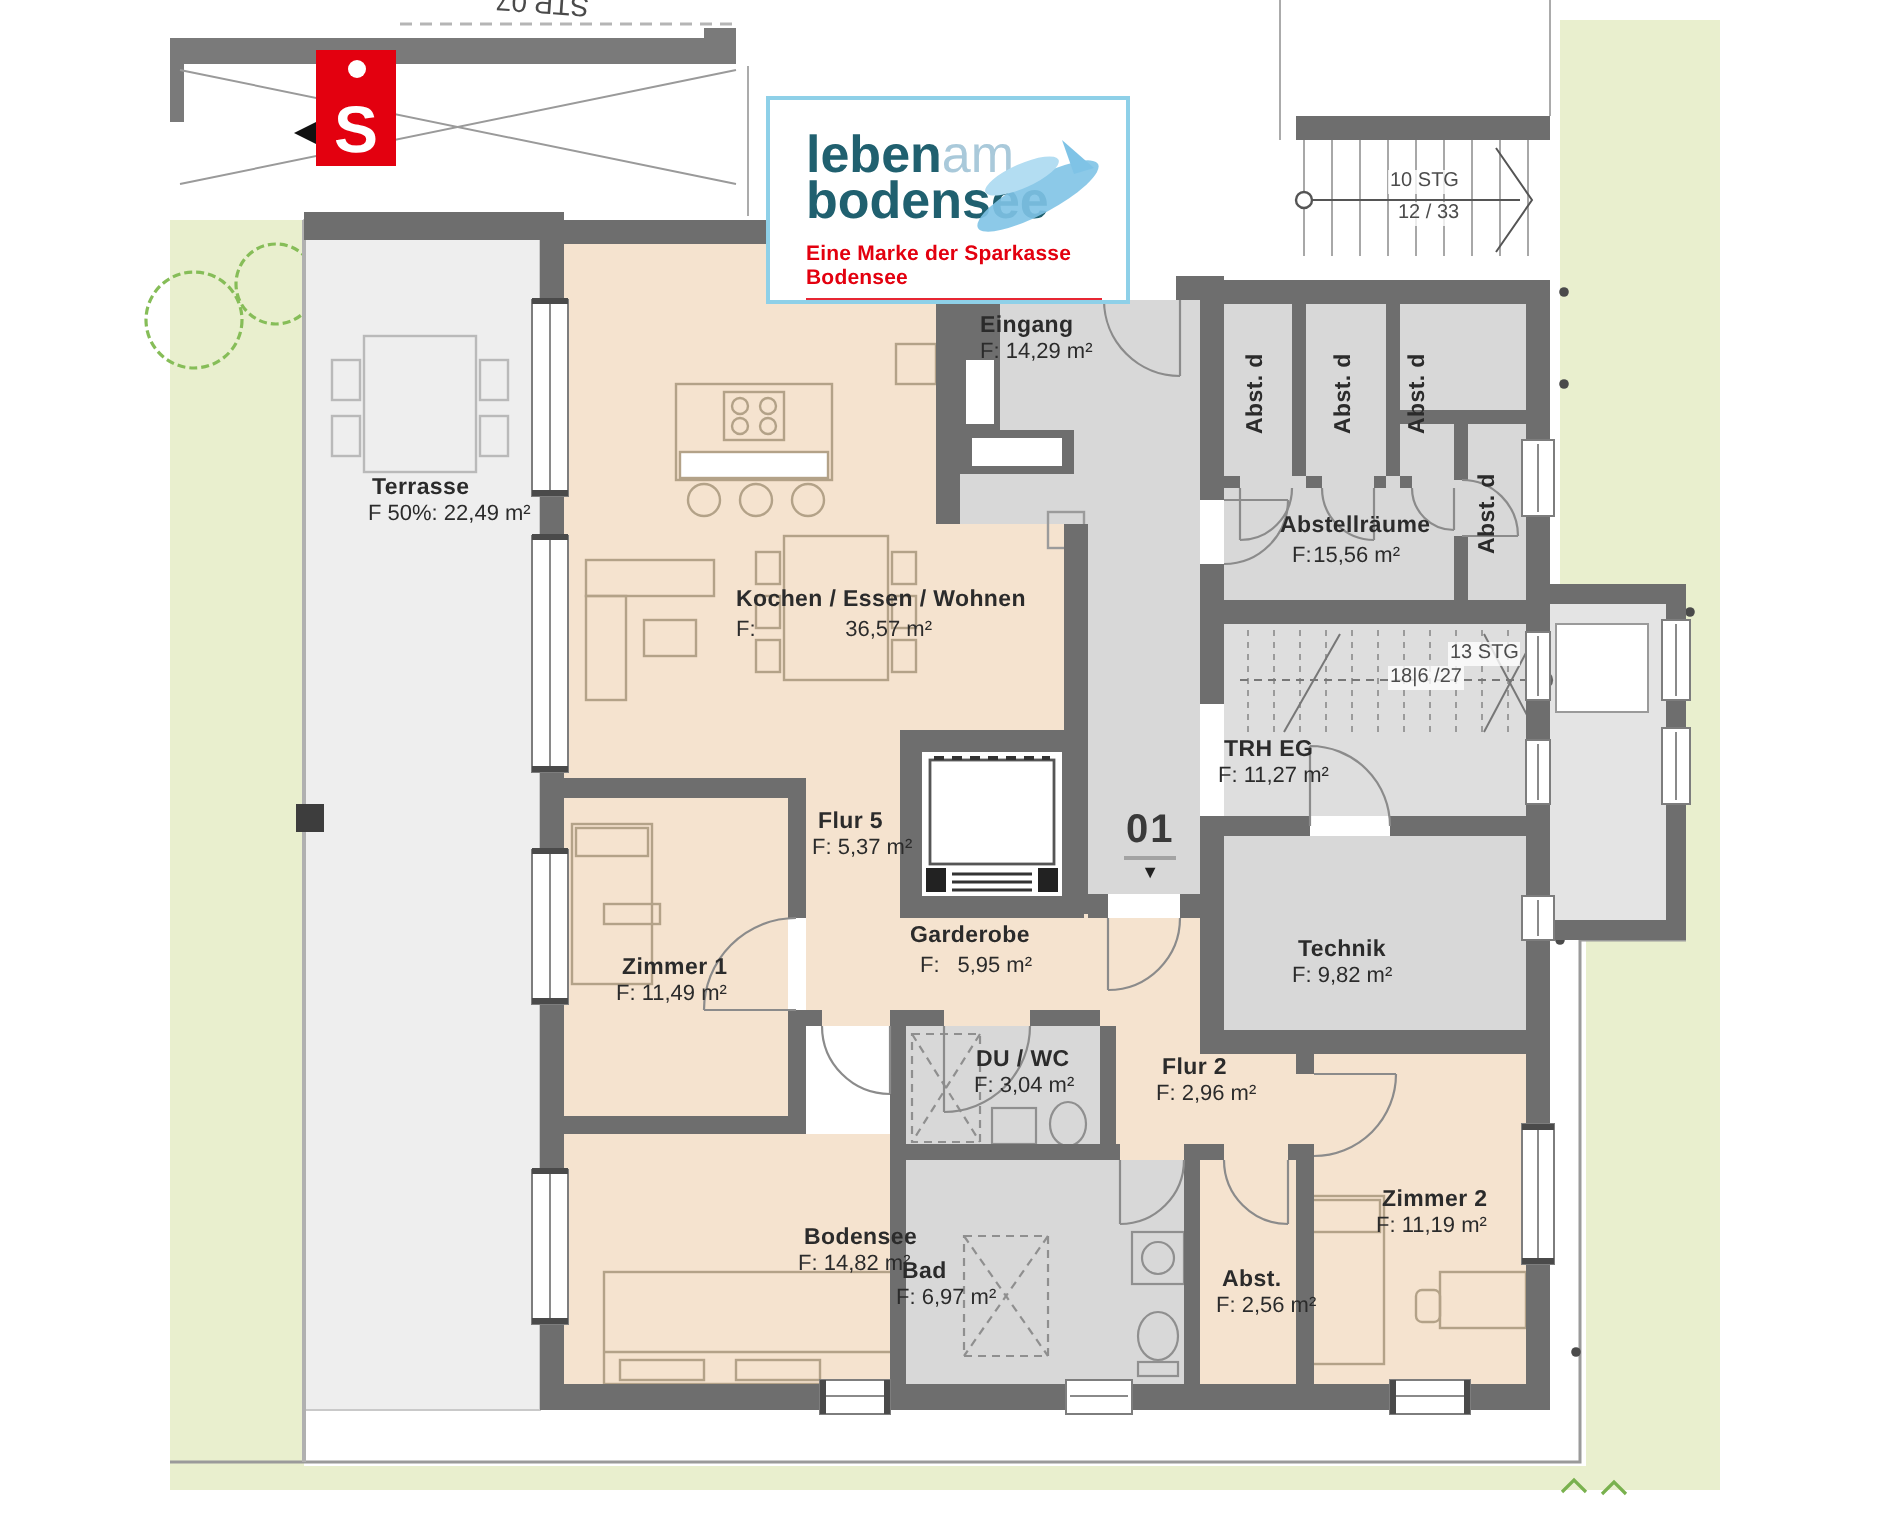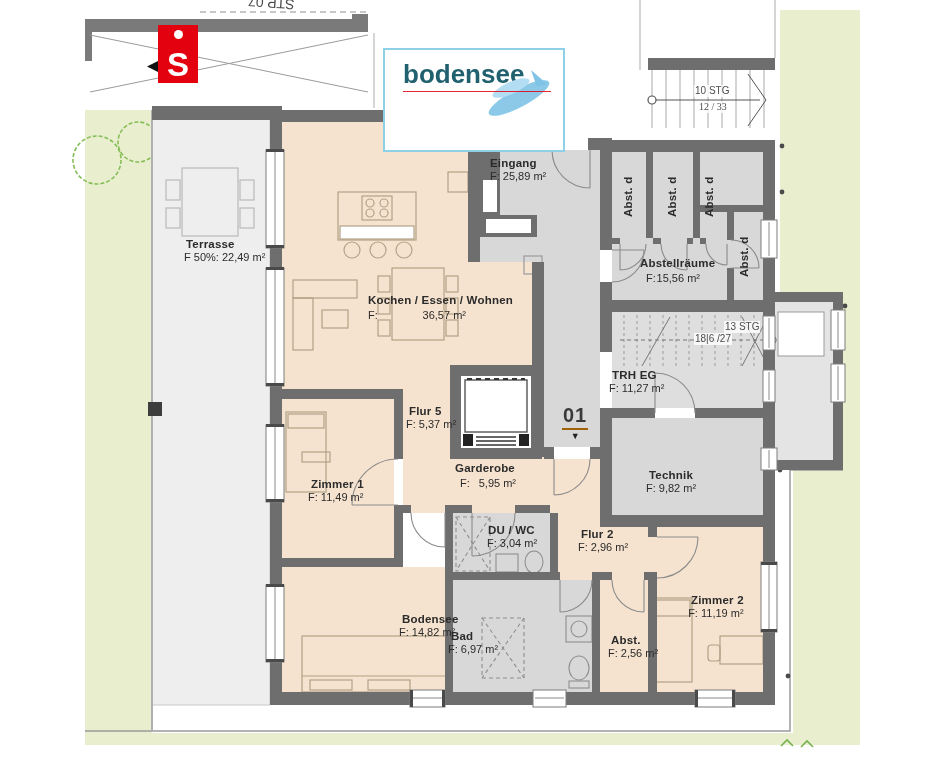--- a/index.html
+++ b/index.html
@@ -6,21 +6,21 @@
   #stage{position:relative;width:945px;height:757px;background:#ffffff;overflow:hidden;
          font-family:"Liberation Sans", sans-serif;color:#2e2e2e;}
   #plan-svg{position:absolute;left:0;top:0;z-index:1;}
   .lbl{position:absolute;z-index:5;white-space:nowrap;line-height:1.15;}
   .rn{font-size:11.5px;font-weight:bold;color:#2b2b2b;letter-spacing:.2px;}
   .ra{font-size:11px;color:#2b2b2b;}
   .row{display:flex;justify-content:space-between;}
   .vert{writing-mode:vertical-rl;transform:rotate(180deg);}
   .stair-note{font-size:10px;color:#4c4c4c;background:rgba(255,255,255,.78);padding:0 1px;}
   #unit-marker{position:absolute;left:562px;top:404px;z-index:6;text-align:center;}
-  #unit-number{font-size:20px;font-weight:bold;color:#3a3a3a;border-bottom:2px solid #a16207;
+  #unit-number{font-size:20px;font-weight:bold;color:#3a3a3a;border-bottom:2px solid #a3a3a3;
                padding:0 1px 1px 1px;letter-spacing:1px;}
   #unit-arrow{font-size:9px;color:#222;margin-top:1px;}
   #brand-card{position:absolute;left:383px;top:48px;width:182px;height:104px;z-index:10;
               background:#ffffff;border:2px solid #8ed0e8;box-sizing:border-box;padding:14px 0 0 18px;}
   #brand-line1{font-size:26px;line-height:1;}
   .brand-bold{font-weight:bold;color:#20606f;}
   .brand-light{font-weight:normal;color:#a9c9da;}
   #brand-line2{font-size:26px;line-height:.95;margin-top:-2px;}
   #brand-tagline{font-size:10.5px;font-weight:bold;color:#e3000f;margin-top:8px;letter-spacing:.1px;}
   #brand-rule{width:148px;height:1.5px;background:#e3000f;margin-top:4px;opacity:.85;}
@@ -343,27 +343,29 @@
   <div id="sk-dot"></div>
   <div id="sk-s">S</div>
 </div>
 
 <div id="brand-card">
   <svg id="brand-brush" width="84" height="64" viewBox="0 0 84 64">
     <ellipse cx="46" cy="40" rx="34" ry="9" fill="#7fc3e6" opacity="0.9" transform="rotate(-28 46 40)"></ellipse>
     <ellipse cx="38" cy="30" rx="20" ry="6" fill="#b3ddf2" transform="rotate(-24 38 30)"></ellipse>
     <path d="M58,12 L74,26 L64,29 Z" fill="#7fc3e6"></path>
   </svg>
+  <div id="brand-line1"><span class="brand-bold">leben</span><span class="brand-light">am</span></div>
   <div id="brand-line2" class="brand-bold">bodensee</div>
+  <div id="brand-tagline">Eine Marke der Sparkasse Bodensee</div>
   <div id="brand-rule"></div>
 </div>
 
 <div class="lbl" style="left:248px;top:-6px;"><span id="stp-label" style="display:inline-block;">STP 07</span></div>
 <div class="lbl stair-note" style="left:694px;top:85px;">10 STG</div>
-<div class="lbl stair-note" style="left:698px;top:101px;font-family:Liberation Serif, serif;">12 / 33</div>
+<div class="lbl stair-note" style="left:698px;top:101px;">12 / 33</div>
 <div class="lbl stair-note" style="left:724px;top:321px;">13 STG</div>
 <div class="lbl stair-note" style="left:694px;top:333px;">18|6 /27</div>
 
 <div id="unit-marker">
   <div id="unit-number">01</div>
   <div id="unit-arrow">▼</div>
 </div>
 
 <div class="lbl" style="left:186px;top:238px;">
   <div class="rn">Terrasse</div>
@@ -373,21 +375,21 @@
 <div class="lbl" style="left:368px;top:294px;">
   <div class="rn">Kochen / Essen / Wohnen</div>
   <div class="ra row" style="width:98px;margin-top:2px;">
     <span>F:</span>
     <span>36,57 m²</span>
   </div>
 </div>
 
 <div class="lbl" style="left:490px;top:157px;">
   <div class="rn">Eingang</div>
-  <div class="ra">F: 25,89 m²</div>
+  <div class="ra">F: 14,29 m²</div>
 </div>
 
 <div class="lbl" style="left:640px;top:257px;">
   <div class="rn">Abstellräume</div>
   <div class="ra row" style="width:54px;margin-left:6px;margin-top:2px;">
     <span>F:</span>
     <span>15,56 m²</span>
   </div>
 </div>
 
@@ -444,16 +446,16 @@
   <div class="ra" style="margin-left:-3px;">F: 6,97 m²</div>
 </div>
 
 <div class="lbl" style="left:611px;top:634px;">
   <div class="rn">Abst.</div>
   <div class="ra" style="margin-left:-3px;">F: 2,56 m²</div>
 </div>
 
 <div class="lbl" style="left:691px;top:594px;">
   <div class="rn">Zimmer 2</div>
-  <div class="ra" style="margin-left:-3px;text-align:center;">F: 11,19 m²</div>
+  <div class="ra" style="margin-left:-3px;">F: 11,19 m²</div>
 </div>
 
 </div>
 
 </body></html>

